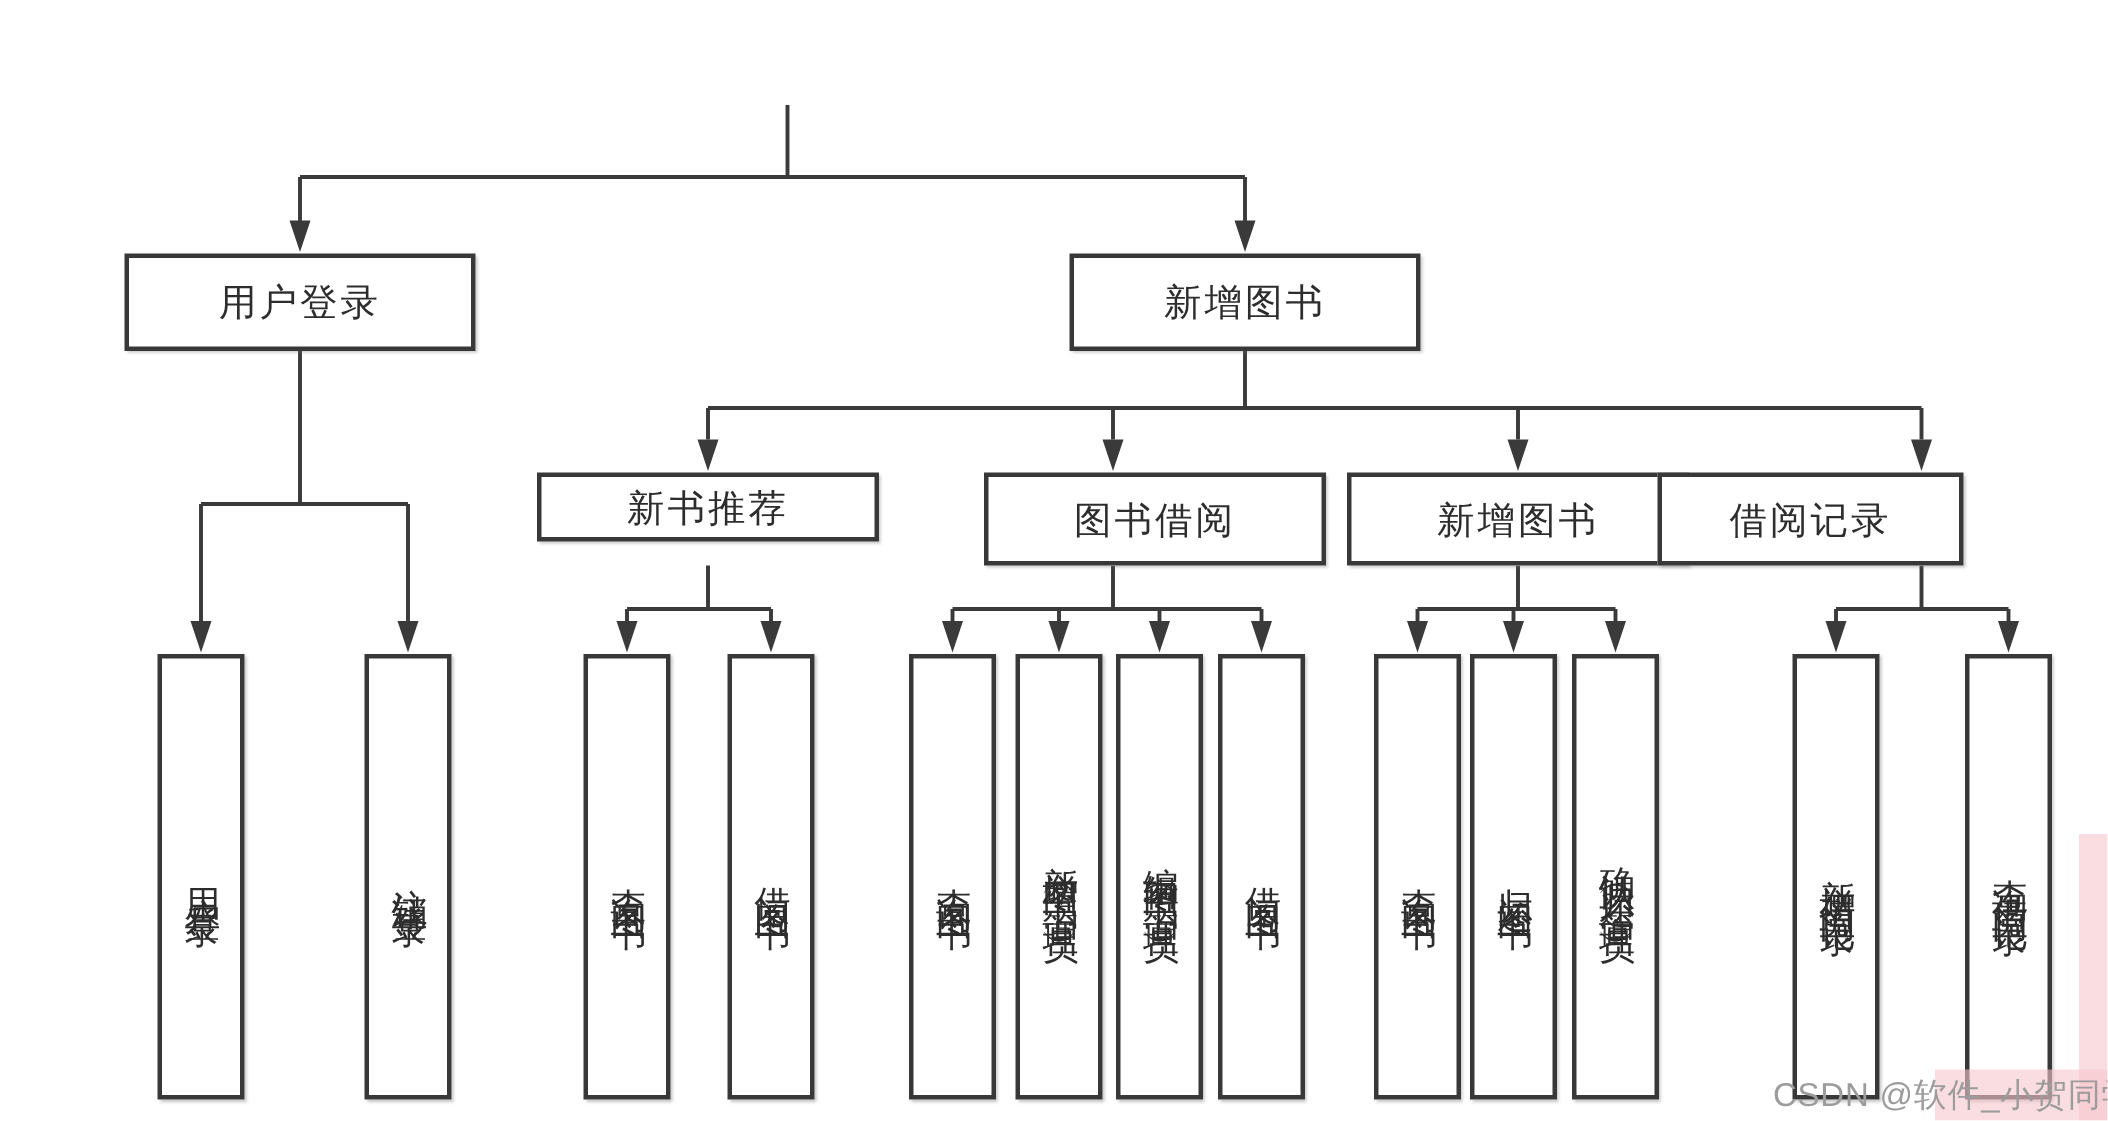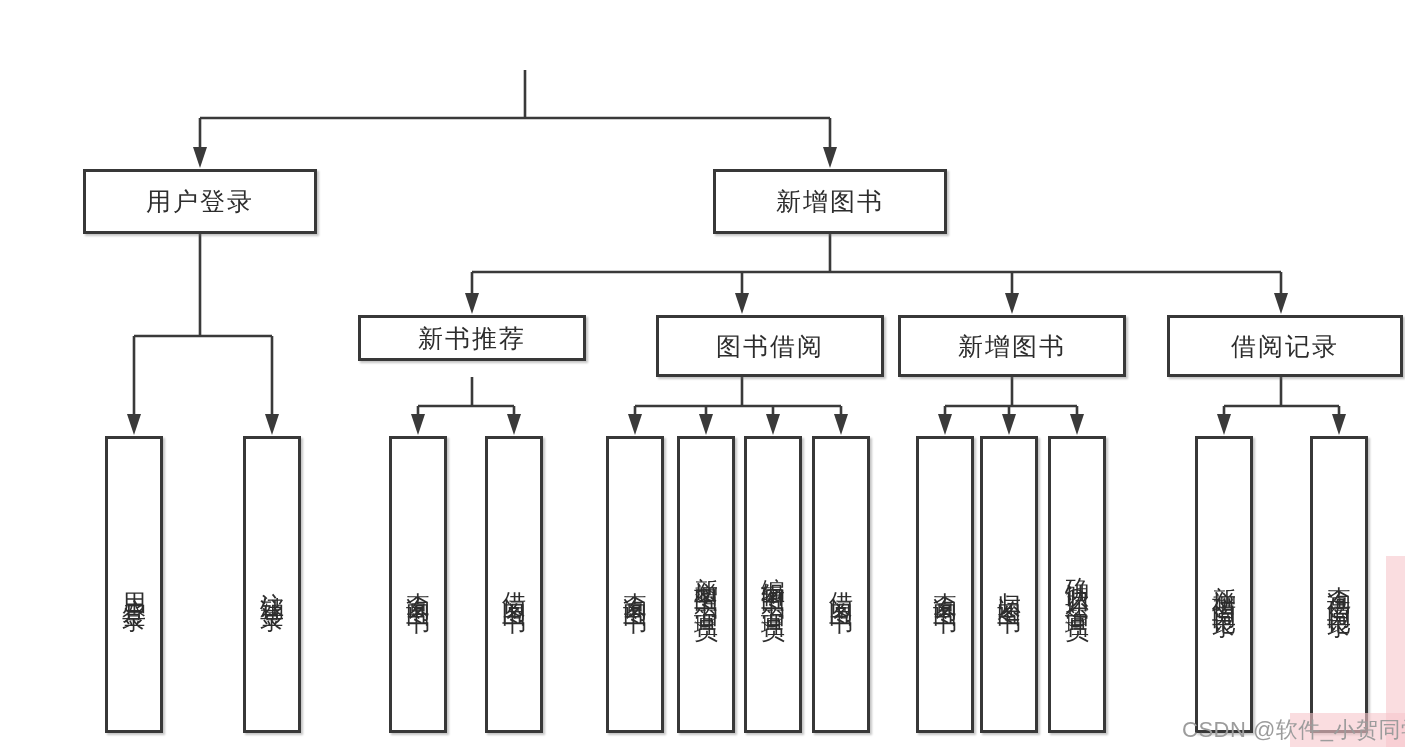--- a/index.html
+++ b/index.html
@@ -84,21 +84,21 @@
     </g>
   </svg>
 
 
   <div class="box" style="left:83px;top:169px;width:234px;height:65px">用户登录</div>
   <div class="box" style="left:713px;top:169px;width:234px;height:65px">新增图书</div>
 
   <div class="box" style="left:358px;top:315px;width:228px;height:46px">新书推荐</div>
   <div class="box" style="left:656px;top:315px;width:228px;height:62px">图书借阅</div>
   <div class="box" style="left:898px;top:315px;width:228px;height:62px">新增图书</div>
-  <div class="box" style="left:1167px;top:315px;width:236px;height:62px">借阅记录</div>
+  <div class="box" style="left:1105px;top:315px;width:204px;height:62px">借阅记录</div>
 
   <div class="box vbox" style="left:105px;top:436px;width:58px;height:297px">用户登录</div>
   <div class="box vbox" style="left:243px;top:436px;width:58px;height:297px">注销登录</div>
 
   <div class="box vbox" style="left:389px;top:436px;width:58px;height:297px">查询图书</div>
   <div class="box vbox" style="left:485px;top:436px;width:58px;height:297px">借阅图书</div>
 
   <div class="box vbox" style="left:606px;top:436px;width:58px;height:297px">查询图书</div>
   <div class="box vbox" style="left:677px;top:436px;width:58px;height:297px">新增图书（管理员）</div>
   <div class="box vbox" style="left:744px;top:436px;width:58px;height:297px">编辑图书（管理员）</div>

